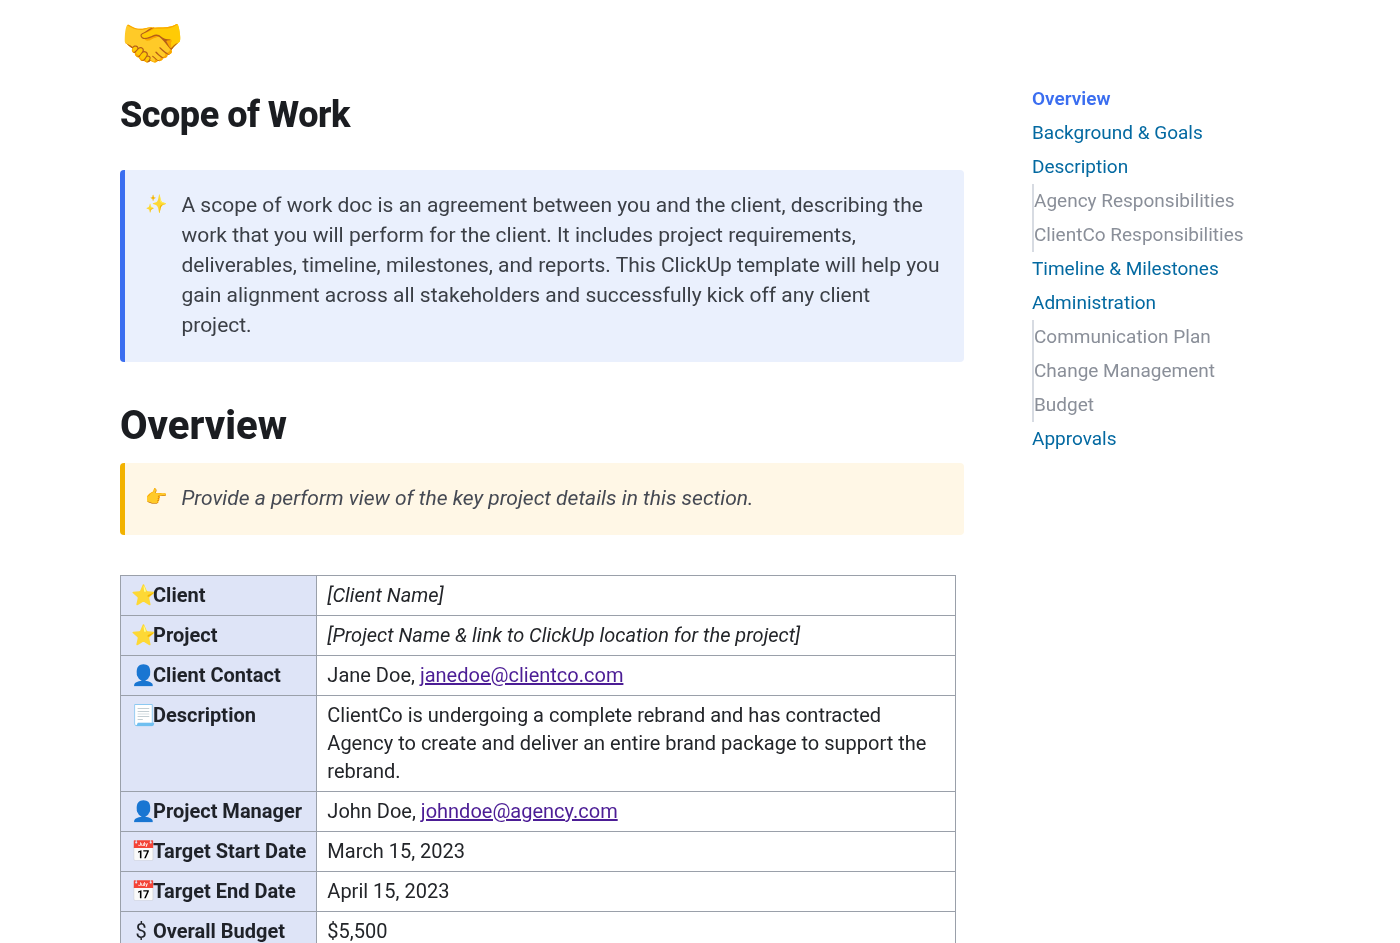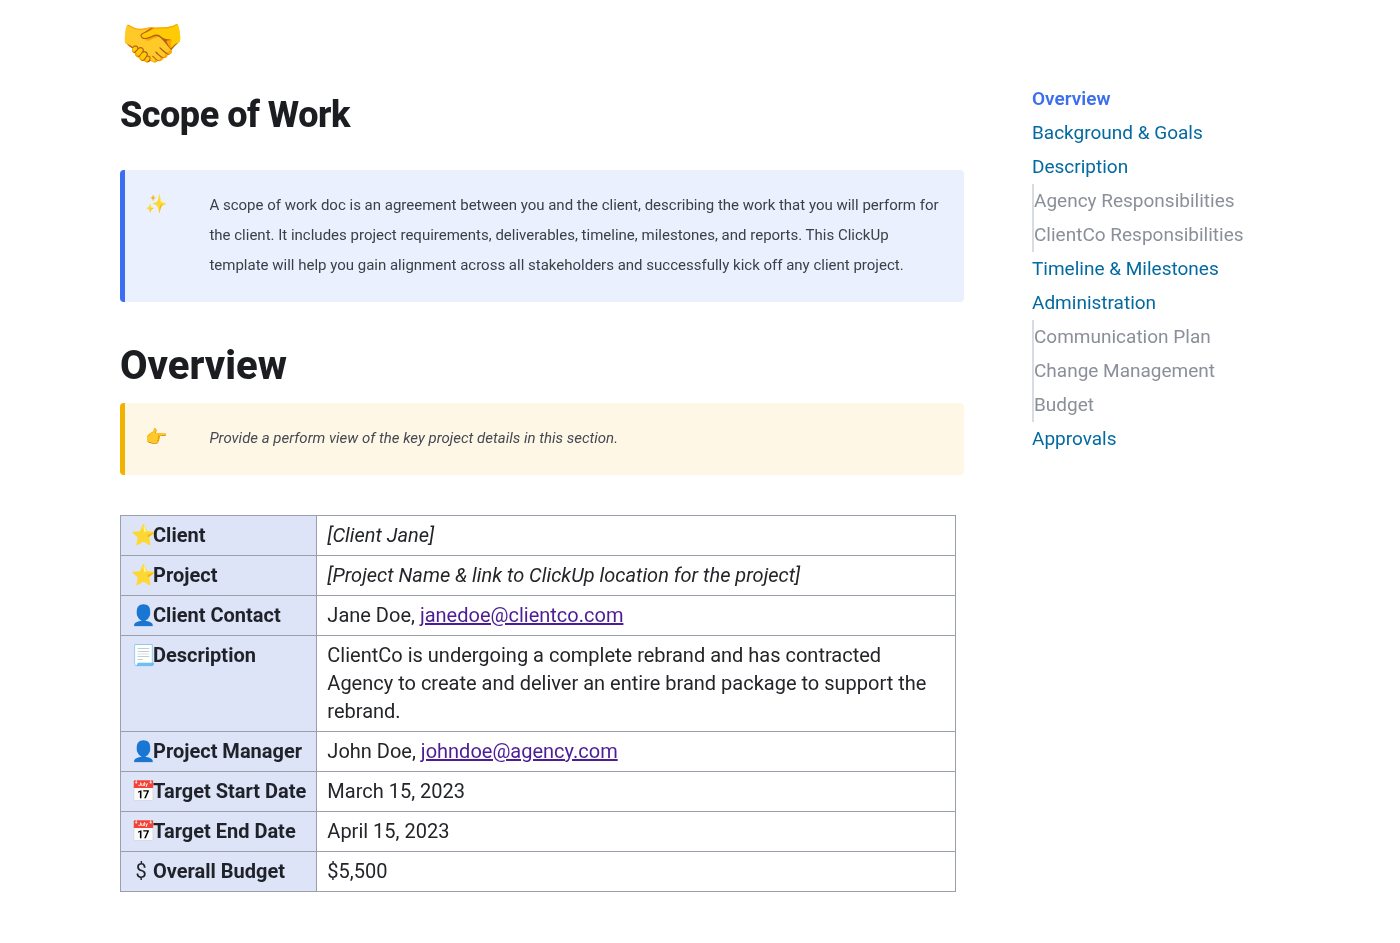--- a/index.html
+++ b/index.html
@@ -49,24 +49,23 @@
   .callout.yellow {
     background: #fff7e6;
     border-left: 5px solid #f2b200;
   }
   .callout .co-icon {
     font-size: 18px;
     line-height: 28px;
     flex: 0 0 auto;
   }
   .callout .co-text {
-    font-size: 15px;
+    font-size: 21px;
     line-height: 30px;
     color: #3b3f46;
-    margin-left: 28px;
   }
   .callout.yellow .co-text {
     font-style: italic;
     color: #454953;
   }
   .h2 {
     font-size: 40px;
     font-weight: 800;
     color: #1b1d21;
     margin-bottom: 14px;
@@ -140,21 +139,21 @@
 
     <div class="callout yellow">
       <span class="co-icon">👉</span>
       <span class="co-text">Provide a perform view of the key project details in this section.</span>
     </div>
 
     <table class="meta">
       <tbody id="meta-tbody">
           <tr>
             <td class="label"><span class="row-icon">⭐</span>Client</td>
-            <td class="value italic">[Client Jane]</td>
+            <td class="value italic">[Client Name]</td>
           </tr>
           <tr>
             <td class="label"><span class="row-icon">⭐</span>Project</td>
             <td class="value italic">[Project Name &amp; link to ClickUp location for the project]</td>
           </tr>
           <tr>
             <td class="label"><span class="row-icon">👤</span>Client Contact</td>
             <td class="value">Jane Doe, <a class="link" href="#">janedoe@clientco.com</a></td>
           </tr>
           <tr>

